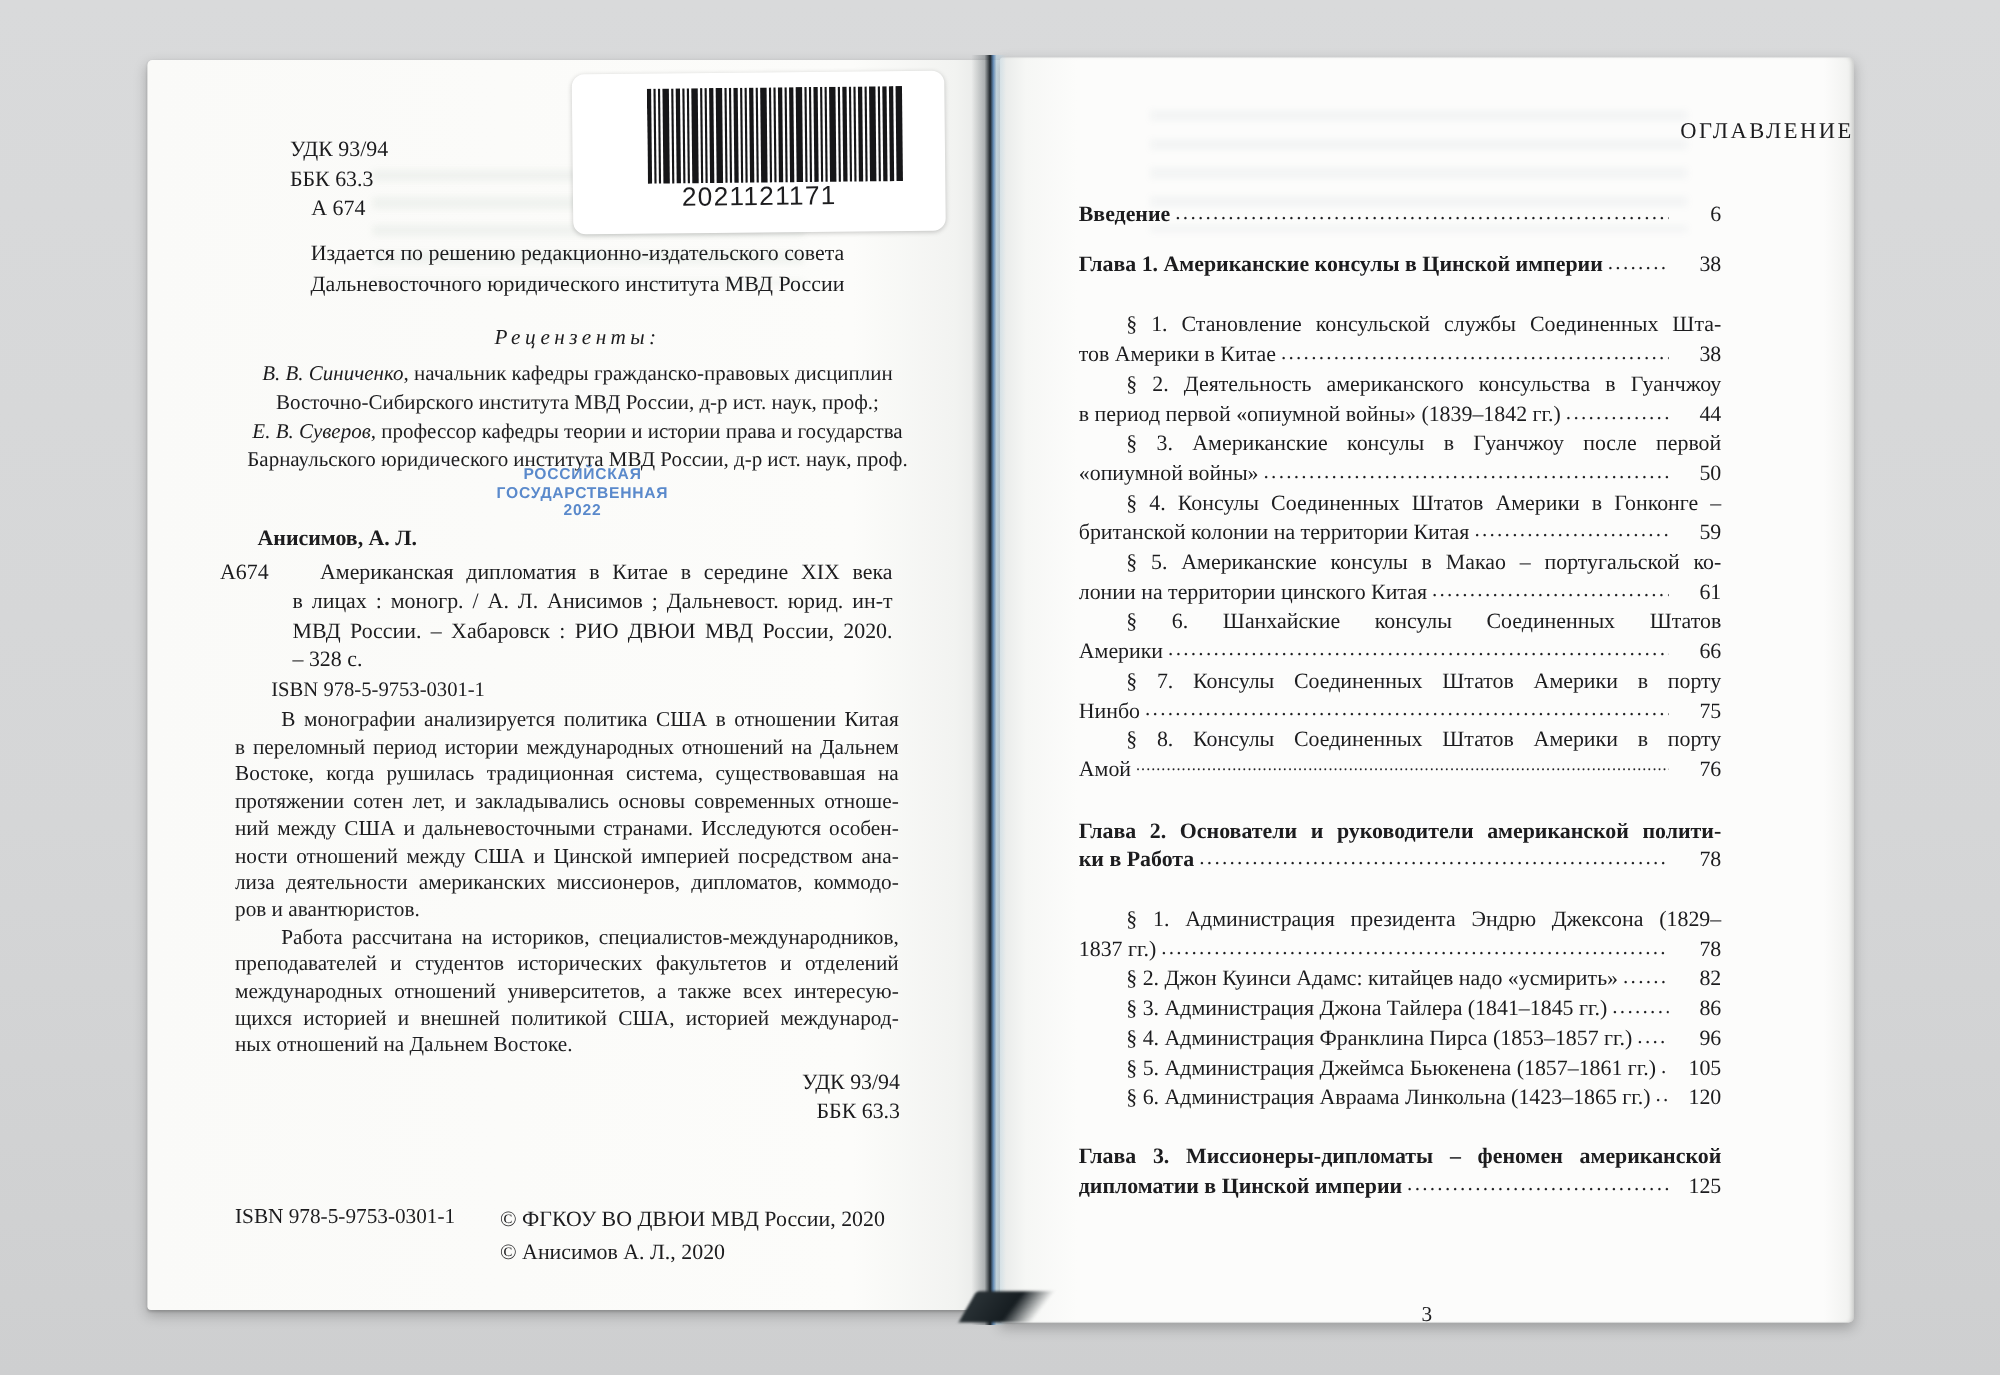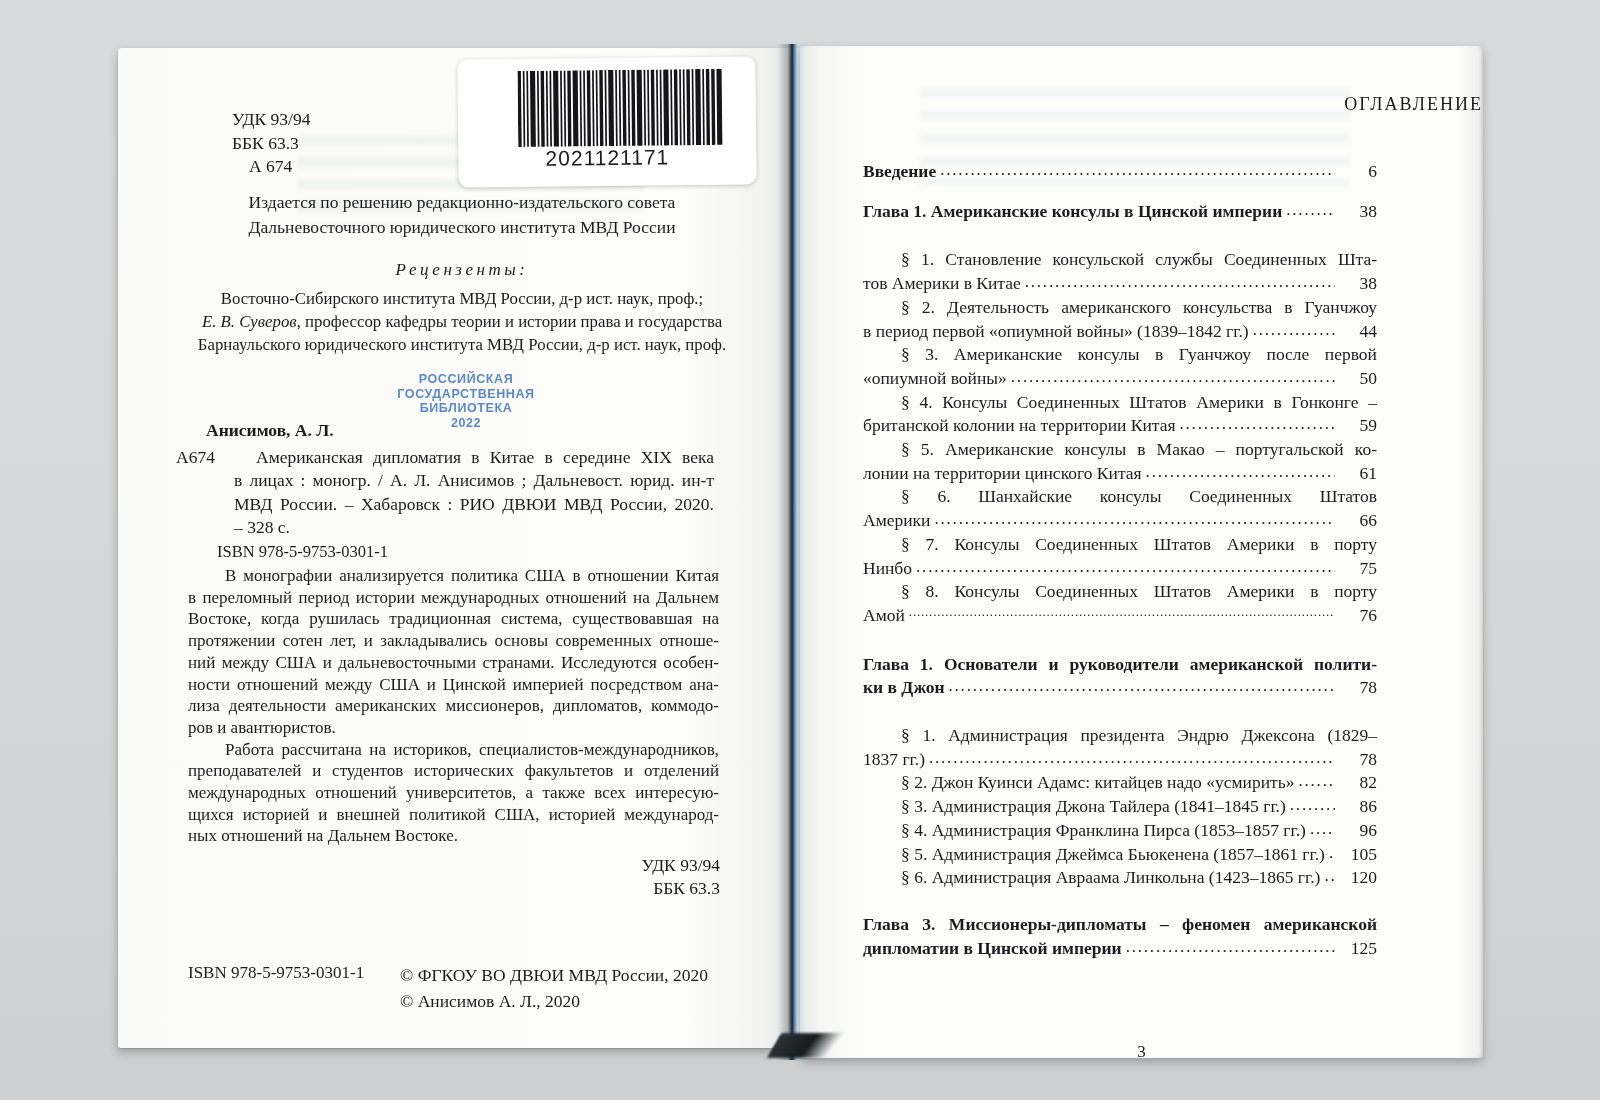--- a/index.html
+++ b/index.html
@@ -136,29 +136,29 @@
       <div class="bdigits">2021121171</div>
     </div>
 
     <div class="edNote">
         <div class="ln">Издается по решению редакционно-издательского совета</div>
         <div class="ln">Дальневосточного юридического института МВД России</div>
       </div>
 
     <div class="revHead">Рецензенты:</div>
     <div class="revs">
+        <div class="ln"><span class="it">В. В. Синиченко</span>, начальник кафедры гражданско-правовых дисциплин</div>
         <div class="ln">Восточно-Сибирского института МВД России, д-р ист. наук, проф.;</div>
         <div class="ln"><span class="it">Е. В. Суверов</span>, профессор кафедры теории и истории права и государства</div>
         <div class="ln">Барнаульского юридического института МВД России, д-р ист. наук, проф.</div>
       </div>
 
     <div class="stamp">
         <div class="ln">РОССИЙСКАЯ</div>
         <div class="ln">ГОСУДАРСТВЕННАЯ</div>
-        <div class="ln">БИБЛИОТЕКА</div>
         <div class="ln">2022</div>
       </div>
 
     <div class="authorHead">Анисимов, А. Л.</div>
     <div class="bibCode">А674</div>
     <div class="bib">
         <div class="ln just pind">Американская дипломатия в Китае в середине XIX века</div>
         <div class="ln just">в лицах : моногр. / А. Л. Анисимов ; Дальневост. юрид. ин-т</div>
         <div class="ln just">МВД России. – Хабаровск : РИО ДВЮИ МВД России, 2020.</div>
         <div class="ln">– 328 с.</div>
@@ -248,23 +248,23 @@
           <span class="t">Нинбо</span>
           <span class="lead"></span>
           <span class="pg">75</span>
         </div>
         <div class="trow ind just">§ 8. Консулы Соединенных Штатов Америки в порту</div>
         <div class="trow flex">
           <span class="t">Амой</span>
           <span class="lead fine"></span>
           <span class="pg">76</span>
         </div>
-        <div class="trow b just" style="margin-top: 25px;">Глава 1. Основатели и руководители американской полити-</div>
+        <div class="trow b just" style="margin-top: 25px;">Глава 2. Основатели и руководители американской полити-</div>
         <div class="trow b flex">
-          <span class="t">ки в Джон</span>
+          <span class="t">ки в Работа</span>
           <span class="lead"></span>
           <span class="pg">78</span>
         </div>
         <div class="trow ind just" style="margin-top: 24px;">§ 1. Администрация президента Эндрю Джексона (1829–</div>
         <div class="trow flex">
           <span class="t">1837 гг.)</span>
           <span class="lead"></span>
           <span class="pg">78</span>
         </div>
         <div class="trow ind flex">

